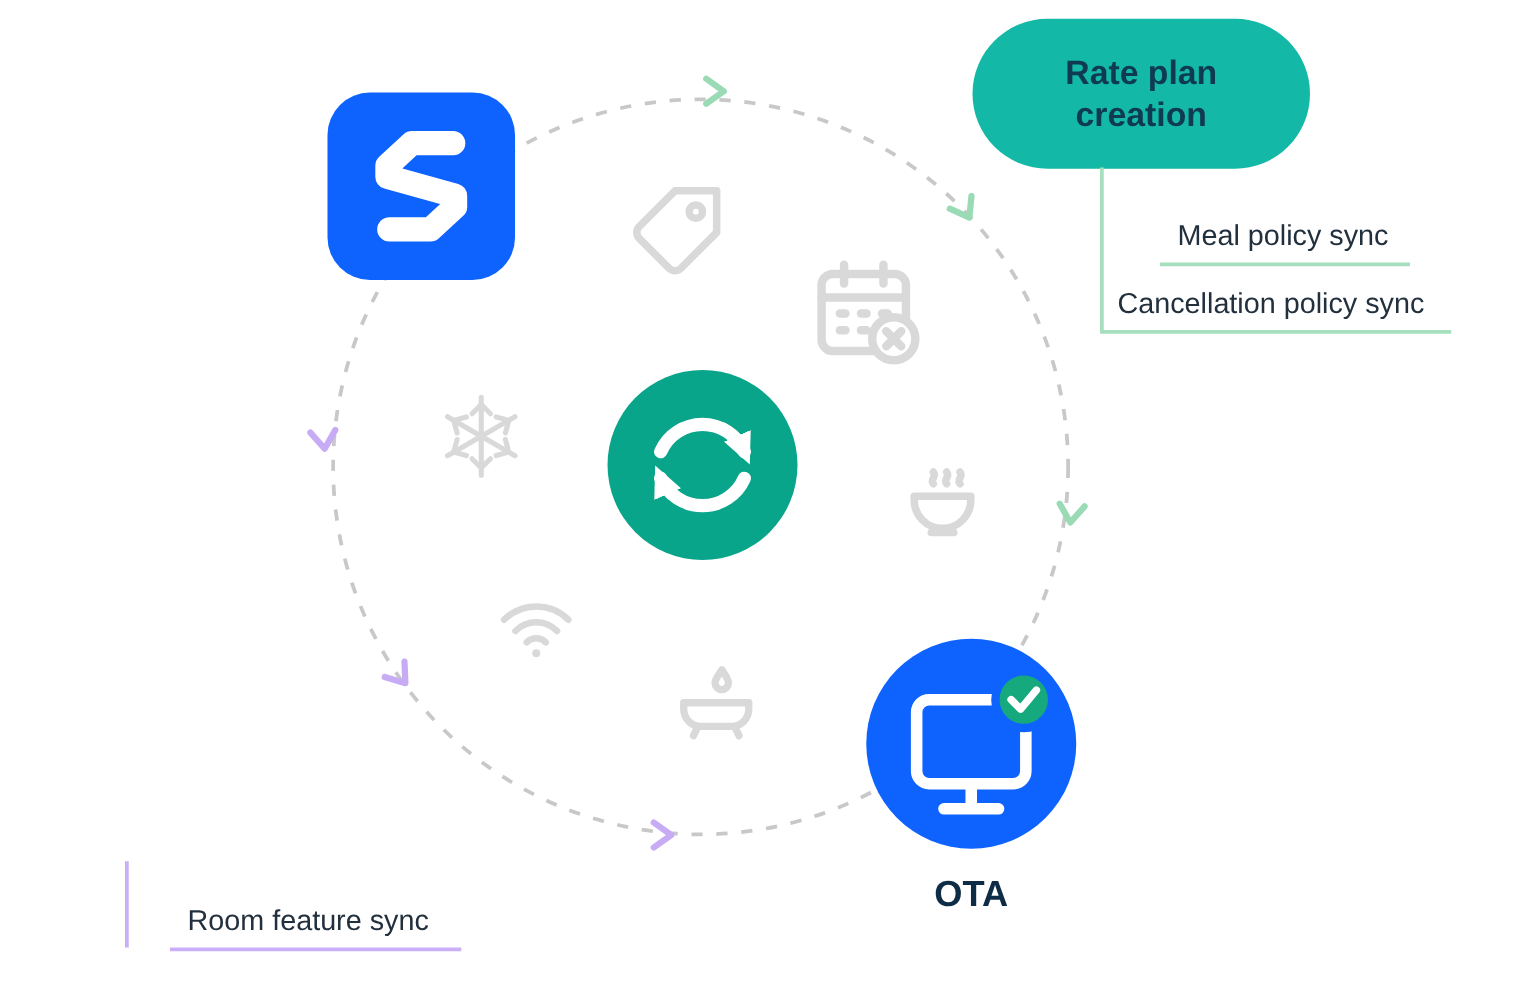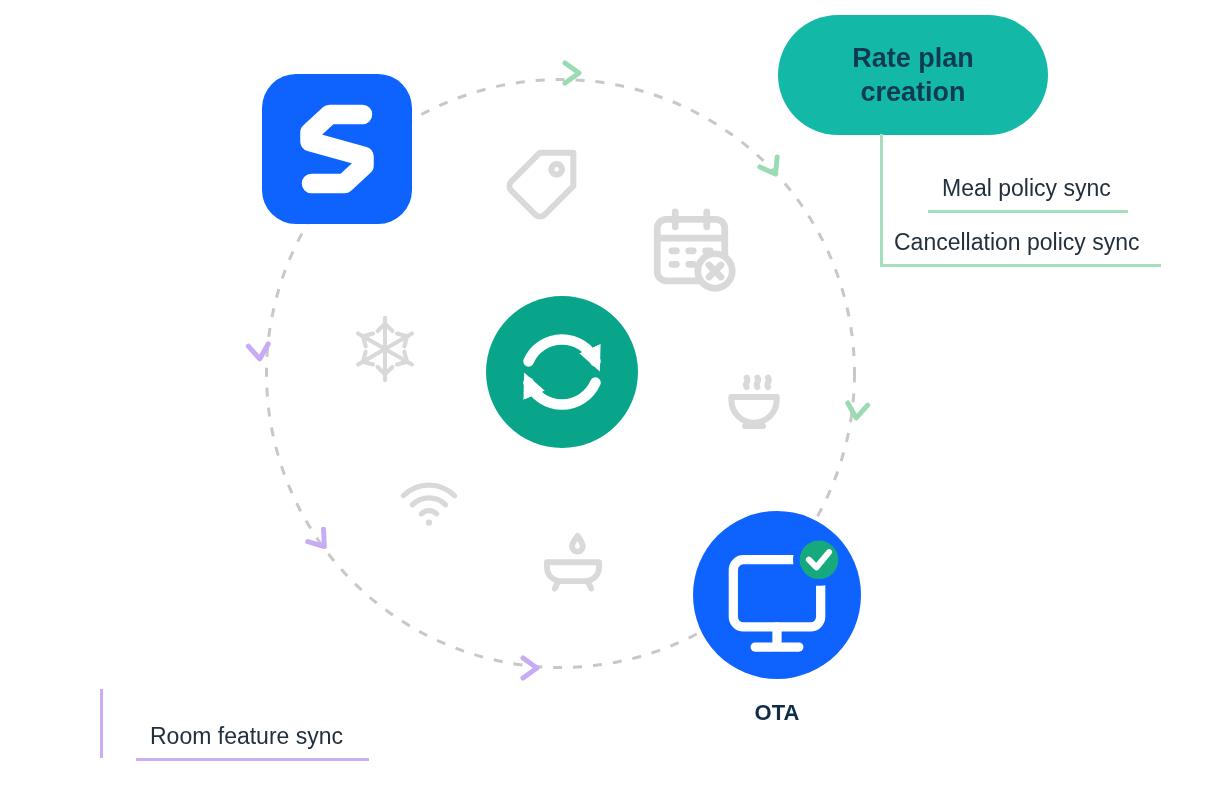--- a/index.html
+++ b/index.html
@@ -56,21 +56,21 @@
   .vline { position:absolute; width:3px; }
   .green-l { left:880px; top:134px; height:132px; background:#A5DFBE; }
   .purple-l { left:100px; top:689px; height:69px; background:#CBAFF6; }
   .sync-label { position:absolute; font-size:23px; line-height:28px; color:#22303E;
     padding:0 6px 8px 14px; border-bottom:3px solid; box-sizing:border-box; white-space:nowrap; }
   .sync-label.meal { left:912px; top:174px; width:200px; border-color:#A5DFBE;margin-left:16px; }
   .sync-label.cancel { left:880px; top:228px; width:281px; border-color:#A5DFBE; }
   .sync-label.room { left:100px; top:722px; width:233px; border-color:#CBAFF6;margin-left:36px; }
 
   .ota-label { position:absolute; left:693px; top:700px; width:168px; text-align:center;
-    font-weight:700; font-size:22px; color:#0F2C47; }
+    font-weight:700; font-size:29px; color:#0F2C47; }
 </style>
 </head>
 <body>
 
 <div class="canvas">
 
   <svg class="abs orbit" width="597" height="597">
     <circle cx="298.5" cy="298.5" r="294" fill="none" stroke="#C8C8C8" stroke-width="3" stroke-dasharray="9 11"></circle>
   </svg>
 

